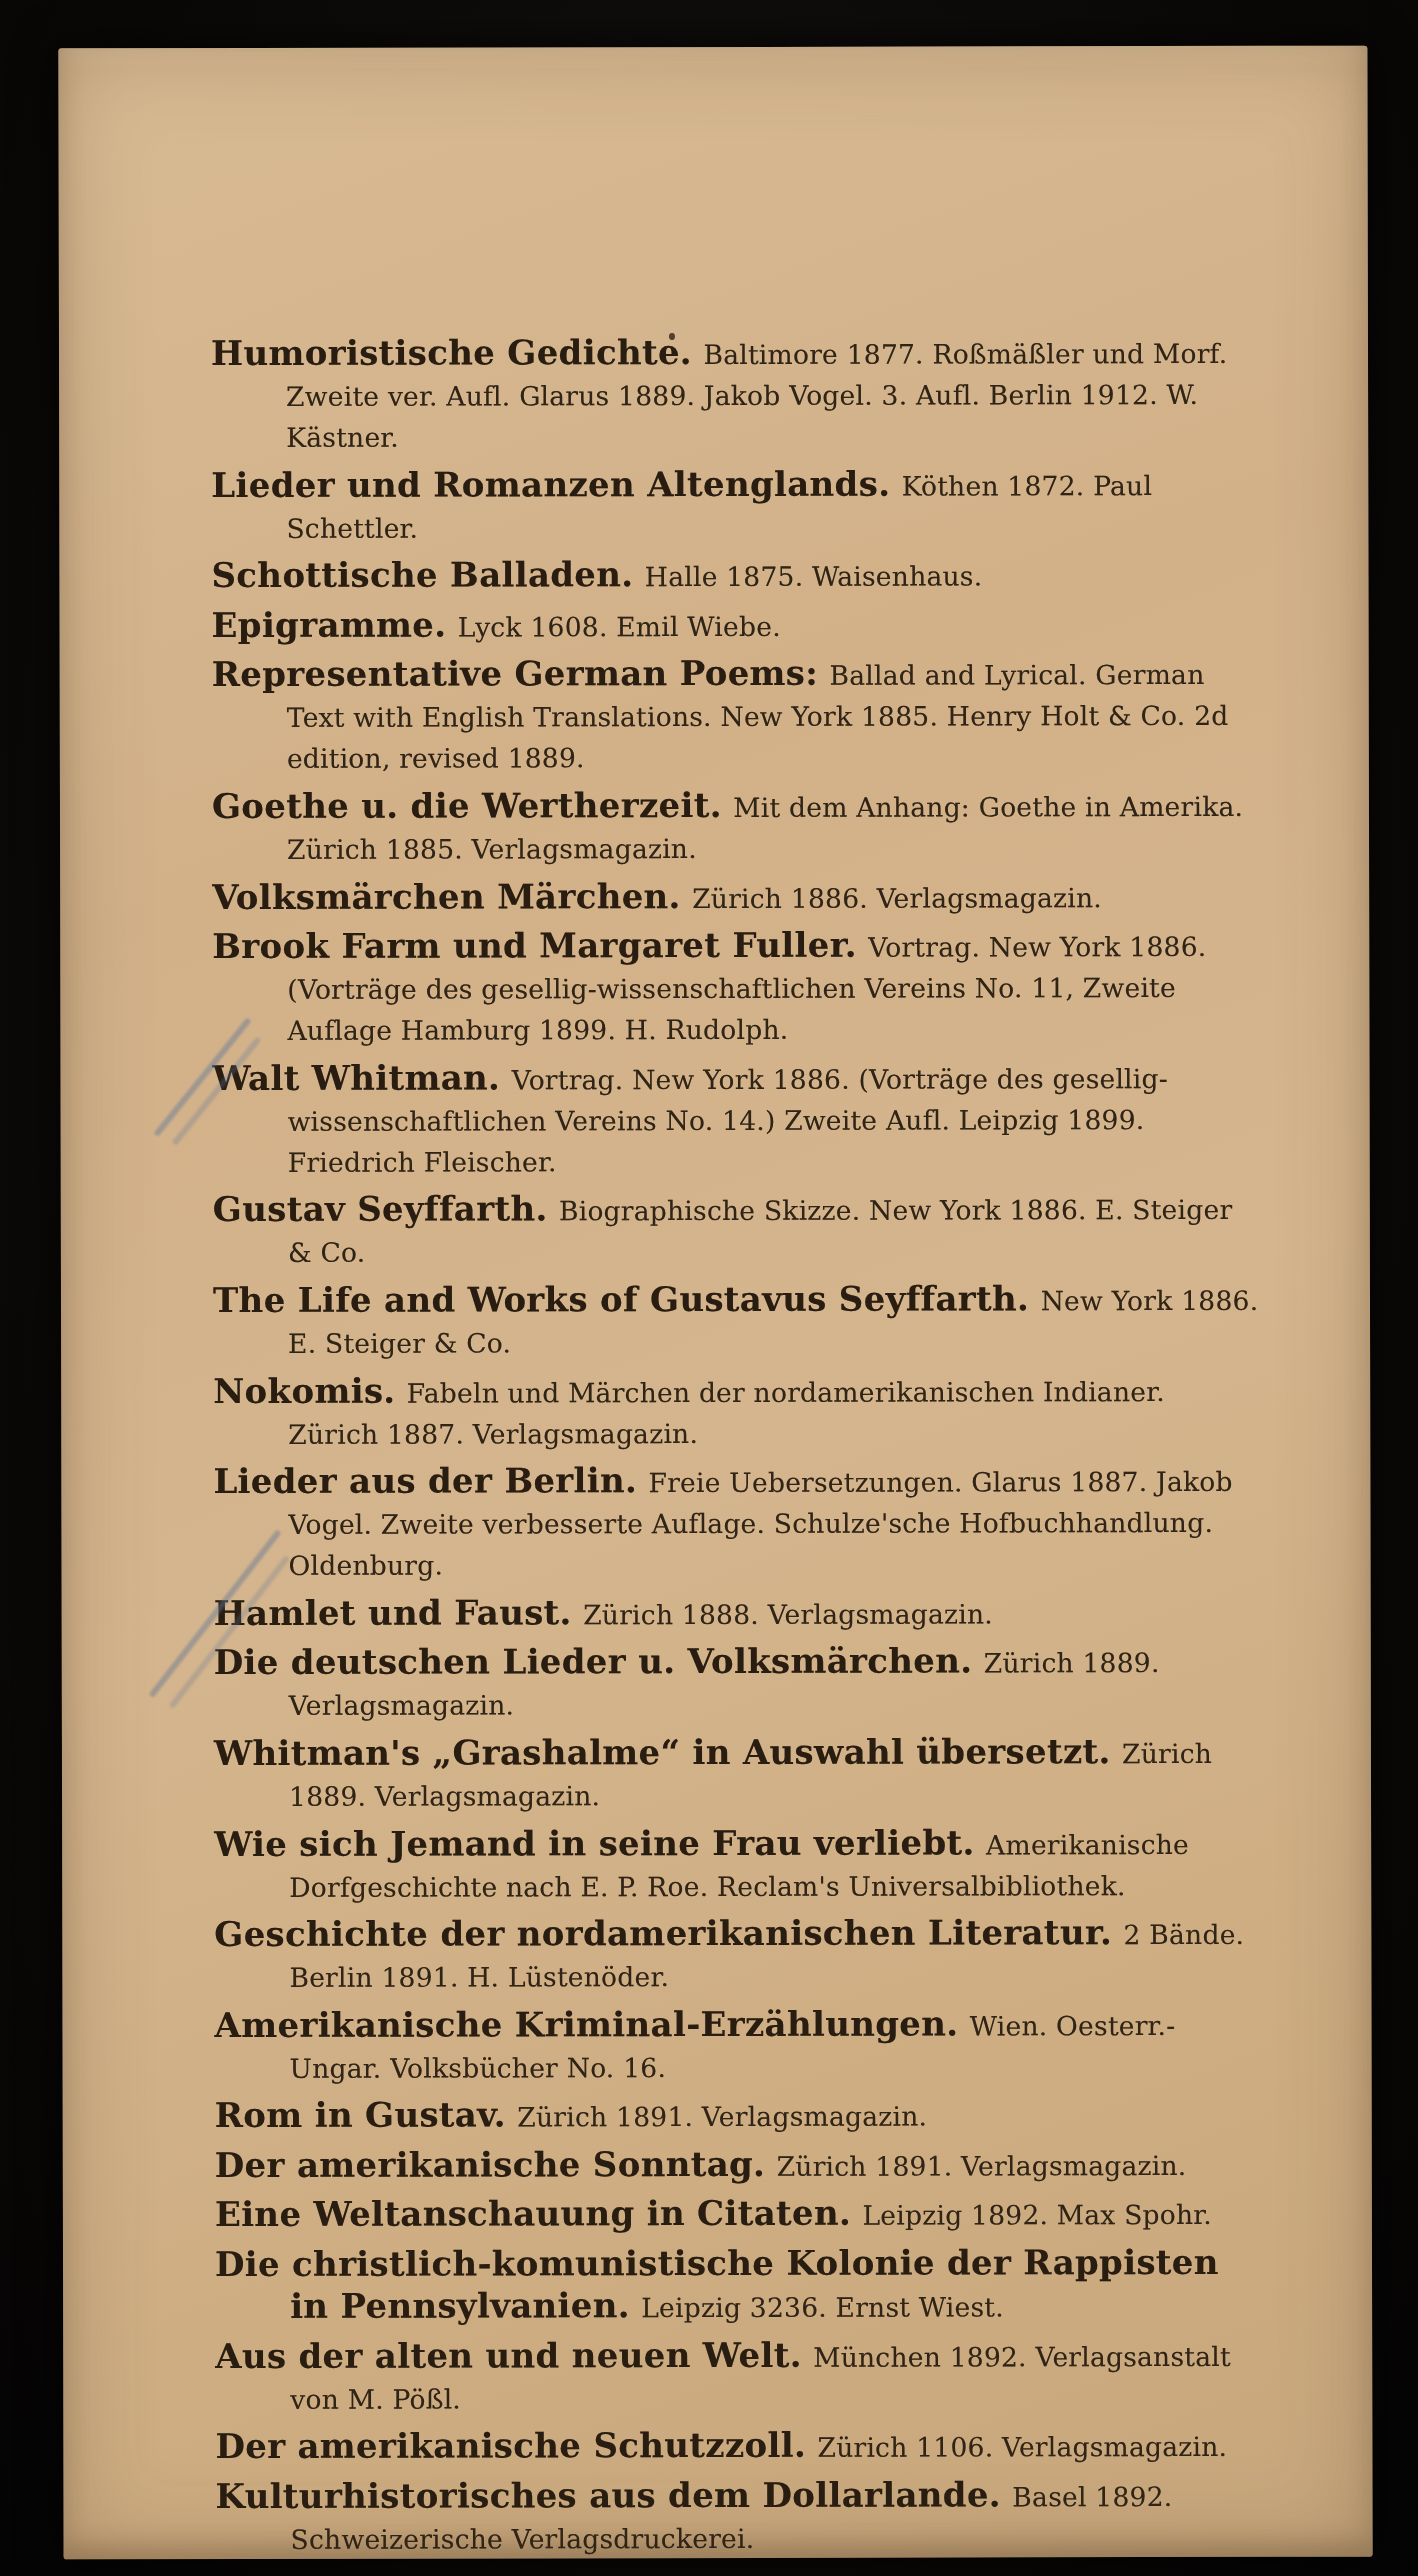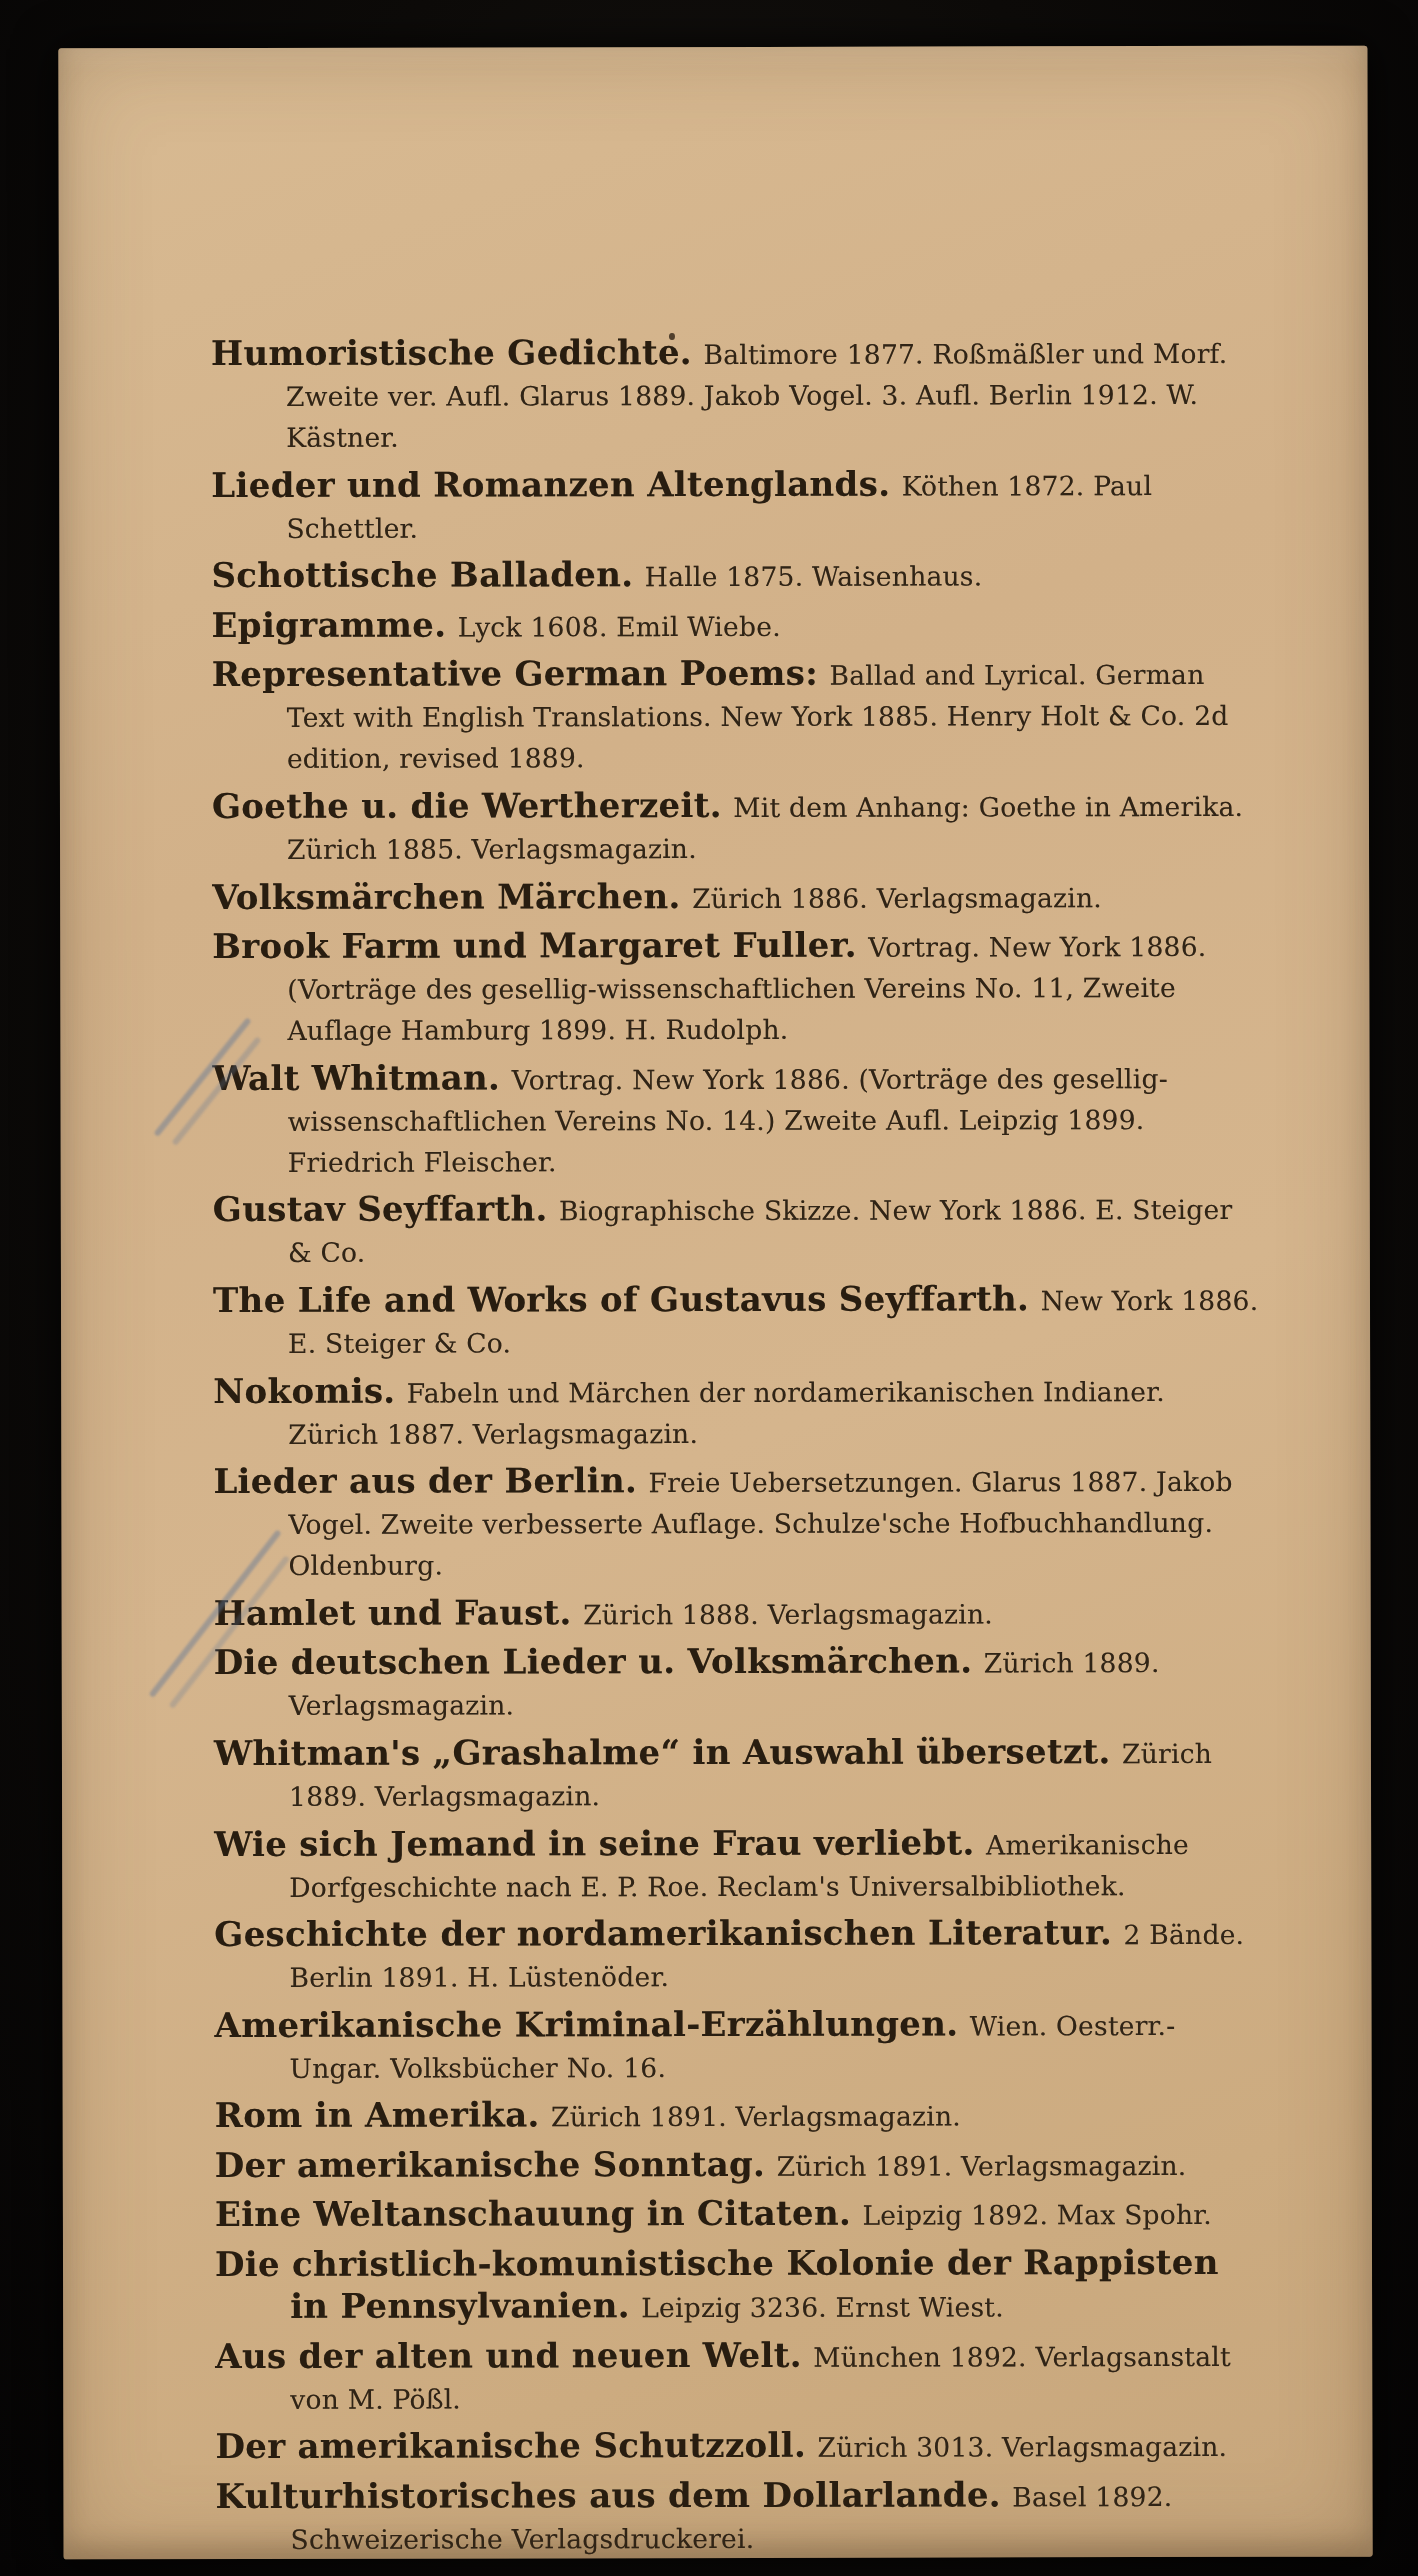--- a/index.html
+++ b/index.html
@@ -172,41 +172,41 @@
 
   <li class="entry">
     <span class="title">Geschichte der nordamerikanischen Literatur.</span><span class="details">2 Bände. Berlin 1891.  H. Lüstenöder.</span>
   </li>
 
   <li class="entry">
     <span class="title">Amerikanische Kriminal-Erzählungen.</span><span class="details">Wien.  Oesterr.-Ungar. Volksbücher No. 16.</span>
   </li>
 
   <li class="entry">
-    <span class="title">Rom in Amerika.</span><span class="details">Zürich 1891.  Verlagsmagazin.</span>
+    <span class="title">Rom in Gustav.</span><span class="details">Zürich 1891.  Verlagsmagazin.</span>
   </li>
 
   <li class="entry">
     <span class="title">Der amerikanische Sonntag.</span><span class="details">Zürich 1891.  Verlagsmagazin.</span>
   </li>
 
   <li class="entry">
     <span class="title">Eine Weltanschauung in Citaten.</span><span class="details">Leipzig 1892.  Max Spohr.</span>
   </li>
 
   <li class="entry">
     <span class="title">Die christlich-komunistische Kolonie der Rappisten in Pennsylvanien.</span><span class="details">Leipzig 3236.  Ernst Wiest.</span>
   </li>
 
   <li class="entry">
     <span class="title">Aus der alten und neuen Welt.</span><span class="details">München 1892.  Verlagsanstalt von M. Pößl.</span>
   </li>
 
   <li class="entry">
-    <span class="title">Der amerikanische Schutzzoll.</span><span class="details">Zürich 3013.  Verlagsmagazin.</span>
+    <span class="title">Der amerikanische Schutzzoll.</span><span class="details">Zürich 1106.  Verlagsmagazin.</span>
   </li>
 
   <li class="entry">
     <span class="title">Kulturhistorisches aus dem Dollarlande.</span><span class="details">Basel 1892.  Schweizerische Verlagsdruckerei.</span>
   </li>
 </ol>
   </div>
 </div>
 
 

